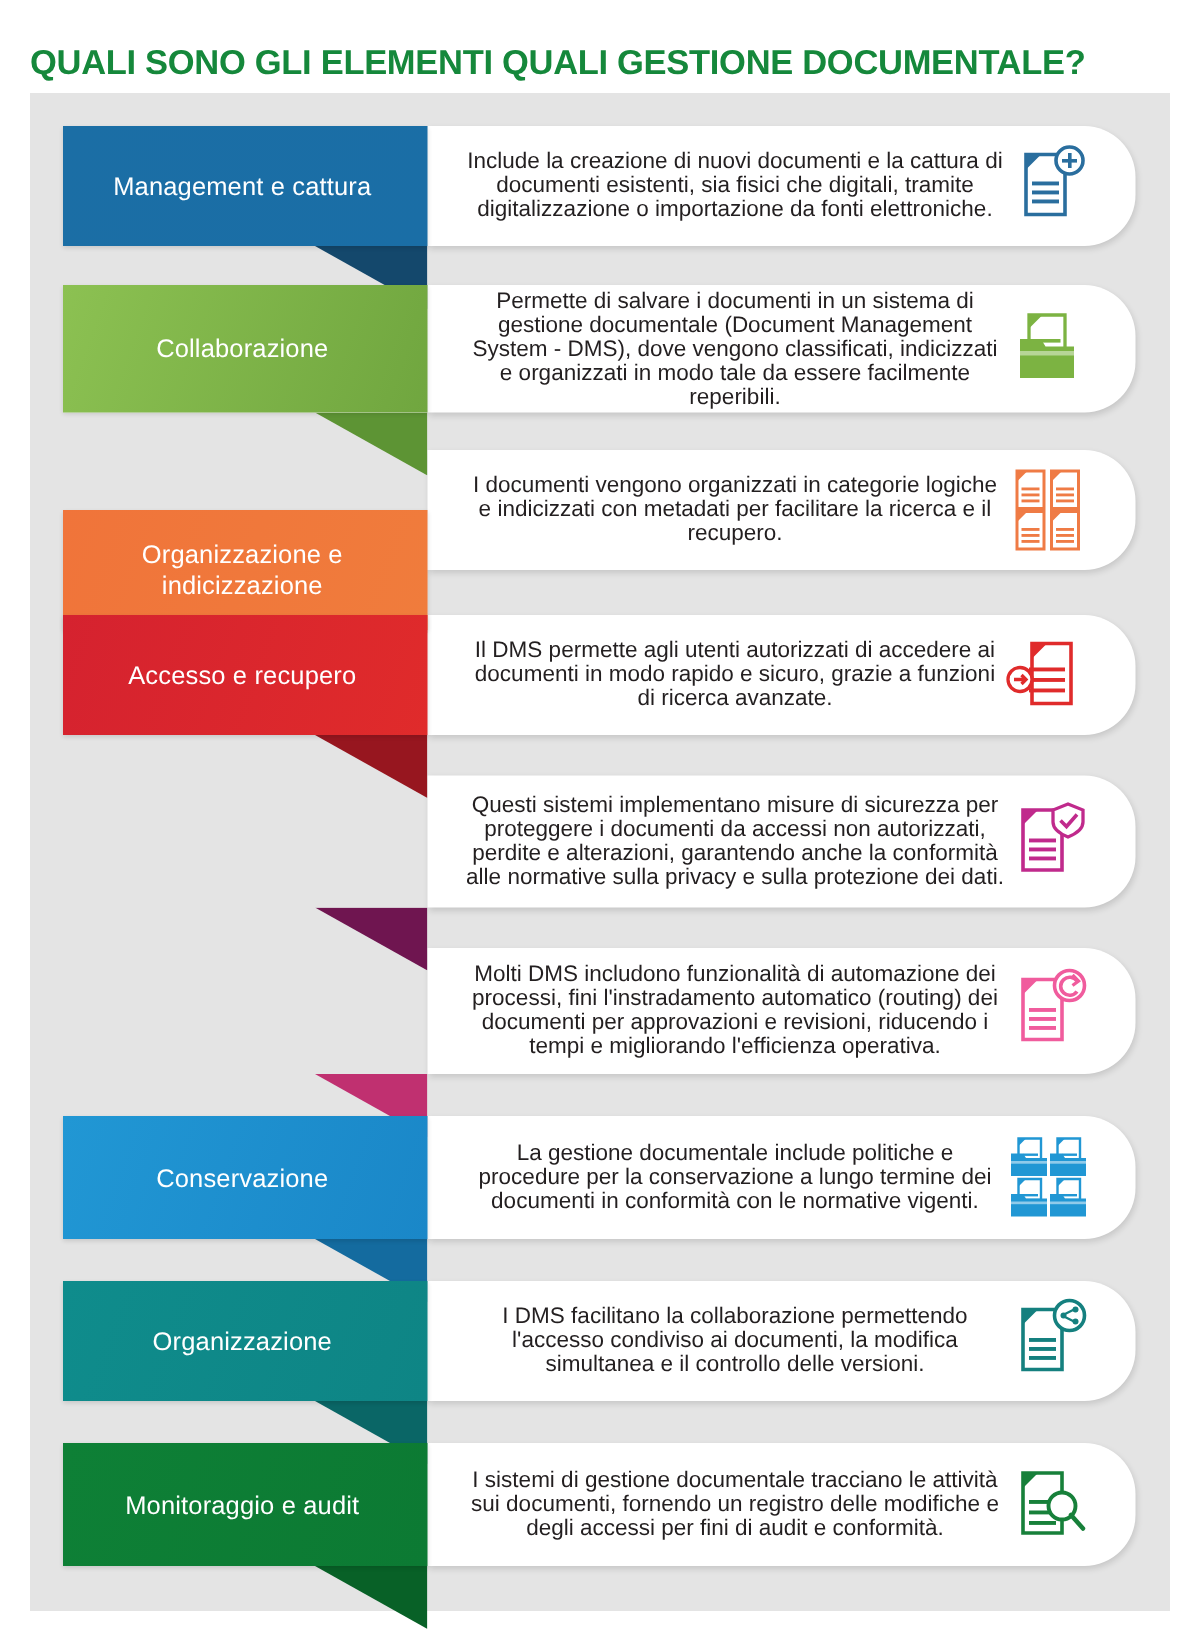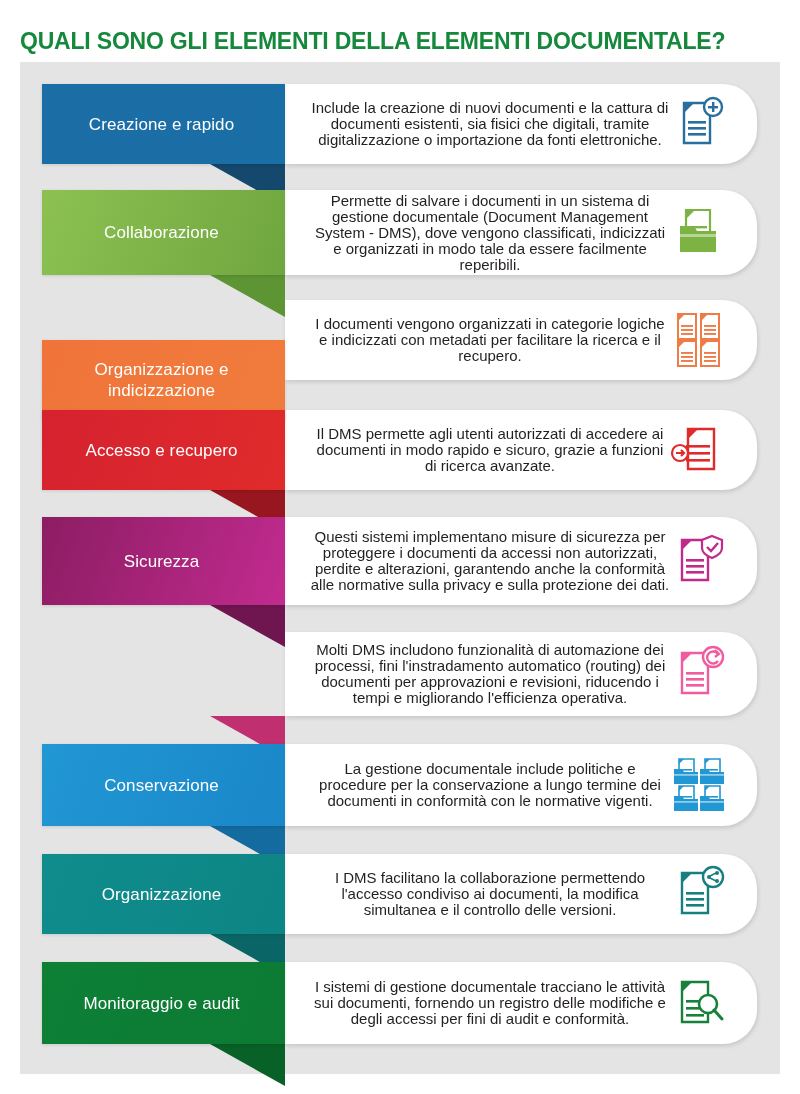--- a/index.html
+++ b/index.html
@@ -133,31 +133,31 @@
     justify-content: center;
     z-index: 5;
   }
   .icon-wrap svg { display: block; }
 </style>
 </head>
 <body>
 
 <div id="page">
 
-  <div id="page-title" style="color: rgb(21, 136, 59);">QUALI SONO GLI ELEMENTI DELLA ELEMENTI DOCUMENTALE?</div>
+  <div id="page-title" style="color: rgb(21, 136, 59);">QUALI SONO GLI ELEMENTI QUALI GESTIONE DOCUMENTALE?</div>
 
   <div id="canvas" style="background: rgb(228, 228, 228);">
 
   <div class="row" style="top: 22px; height: 80px;">
         <div class="panel"></div>
         <div class="fold">
           <div style="background: rgb(20, 72, 108);"></div>
         </div>
         <div class="ribbon" style="background: linear-gradient(110deg, rgb(27, 110, 165) 0%, rgb(26, 110, 166) 100%);">
-          <div class="ribbon-label">Creazione e rapido</div>
+          <div class="ribbon-label">Management e cattura</div>
         </div>
         <div class="desc">
           <div class="desc-text">Include la creazione di nuovi documenti e la cattura di documenti esistenti, sia fisici che digitali, tramite digitalizzazione o importazione da fonti elettroniche.</div>
         </div>
         <div class="icon-wrap">
           <svg width="58" height="58" viewBox="0 0 58 58">
         <path d="M14 8 L40 8 L40 48 L14 48 Z" fill="#fff" stroke="#2a6e9e" stroke-width="2.4"></path>
         <path d="M14 8 L24 8 L14 18 Z" fill="#2a6e9e"></path>
         <rect x="18" y="26" width="18" height="2.6" fill="#2a6e9e"></rect>
         <rect x="18" y="32" width="18" height="2.6" fill="#2a6e9e"></rect>
@@ -247,23 +247,20 @@
         <circle cx="10" cy="32" r="8" fill="#fff" stroke="#e02b2b" stroke-width="2.2"></circle>
         <path d="M6 32 L14 32 M11 29 L14 32 L11 35" fill="none" stroke="#e02b2b" stroke-width="2.2"></path>
       </svg>
         </div>
       </div>
       <div class="row" style="top: 455px; height: 88px;">
         <div class="panel"></div>
         <div class="fold">
           <div style="background: rgb(111, 21, 80);"></div>
         </div>
-        <div class="ribbon" style="background: linear-gradient(110deg, rgb(140, 29, 99) 0%, rgb(194, 43, 143) 100%);">
-          <div class="ribbon-label">Sicurezza</div>
-        </div>
         <div class="desc">
           <div class="desc-text">Questi sistemi implementano misure di sicurezza per proteggere i documenti da accessi non autorizzati, perdite e alterazioni, garantendo anche la conformità alle normative sulla privacy e sulla protezione dei dati.</div>
         </div>
         <div class="icon-wrap">
           <svg width="58" height="58" viewBox="0 0 58 58">
         <path d="M12 8 L38 8 L38 48 L12 48 Z" fill="#fff" stroke="#c02a8c" stroke-width="2.4"></path>
         <path d="M12 8 L22 8 L12 18 Z" fill="#c02a8c"></path>
         <rect x="16" y="27" width="18" height="2.6" fill="#c02a8c"></rect>
         <rect x="16" y="33" width="18" height="2.6" fill="#c02a8c"></rect>
         <rect x="16" y="39" width="18" height="2.6" fill="#c02a8c"></rect>

